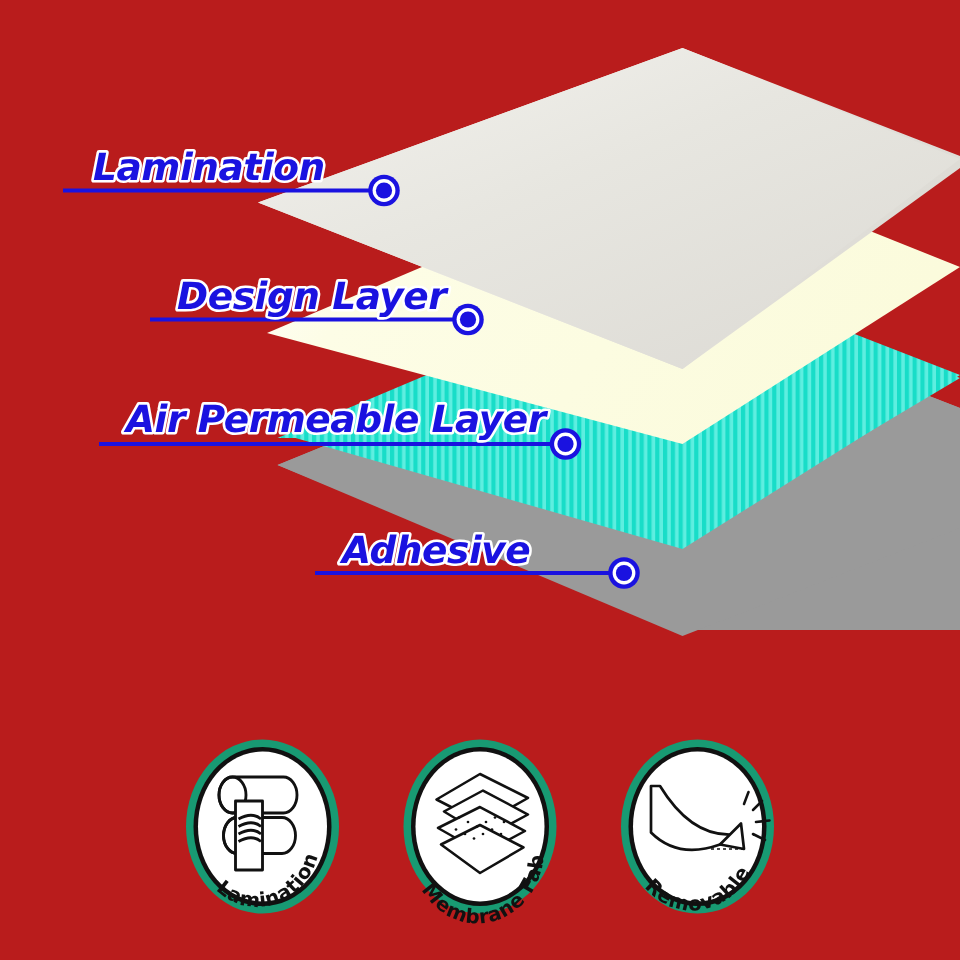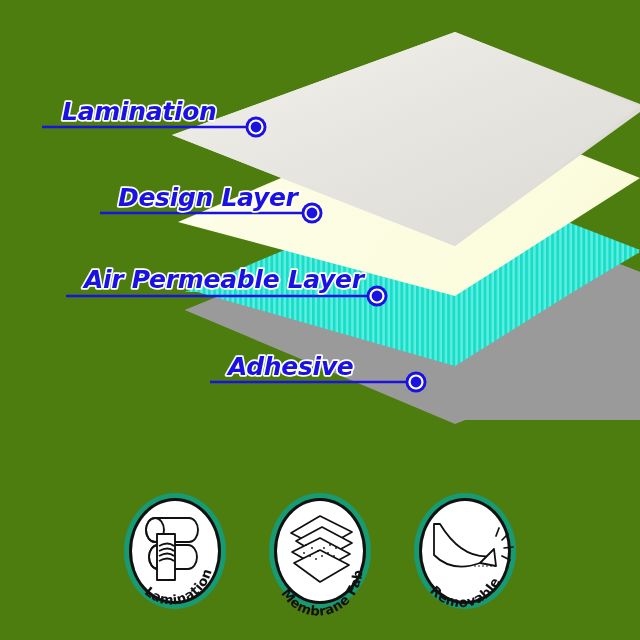--- a/index.html
+++ b/index.html
@@ -11,21 +11,21 @@
     width: 640px;
     height: 640px;
     overflow: hidden;
     font-family: "Liberation Sans", sans-serif;
     position: relative;
   }
   #stage {
     position: relative;
     width: 640px;
     height: 640px;
-    background: #4d7c0f;
+    background: #b91c1c;
   }
   #diagram-svg {
     position: absolute;
     left: 0;
     top: 0;
     width: 640px;
     height: 640px;
   }
   .layer-label-text {
     font-family: "DejaVu Sans", "Liberation Sans", sans-serif;

